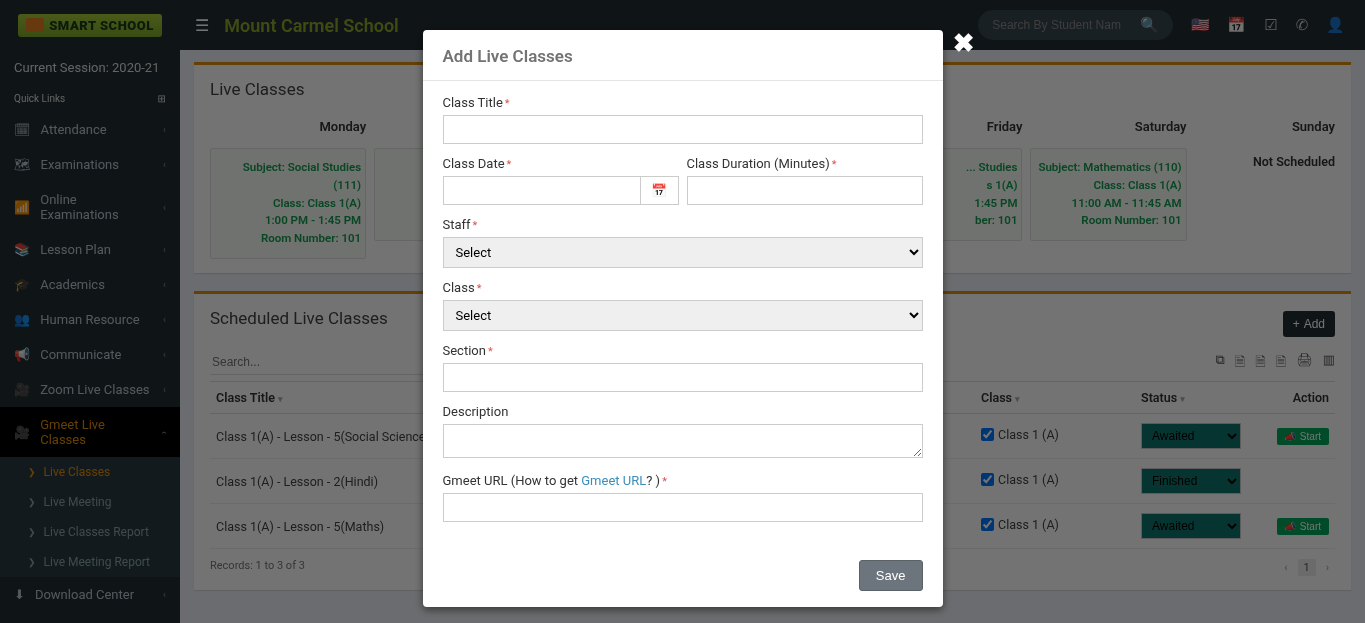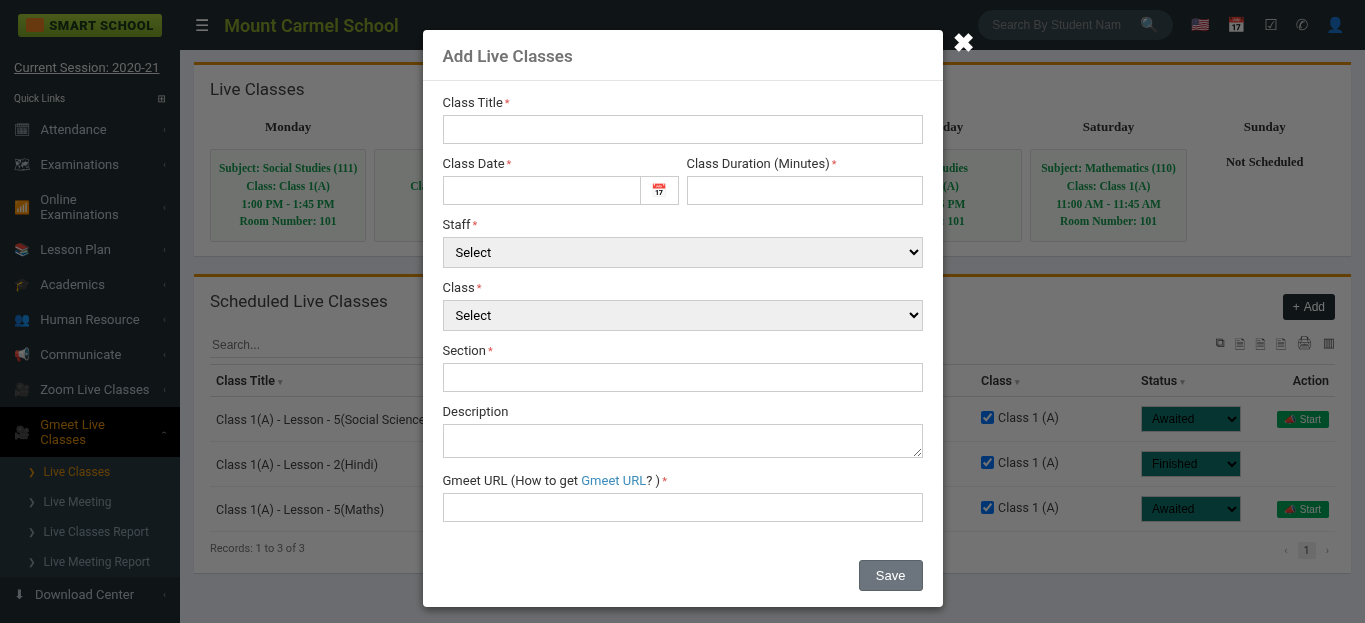--- a/index.html
+++ b/index.html
@@ -17,39 +17,39 @@
 .hamburger { color: #fff; padding: 0 15px; cursor: pointer; font-size: 16px; }
 .school-name { color: #8aa82a; font-size: 18px; font-weight: 600; }
 .header-right { margin-left: auto; display: flex; align-items: center; gap: 18px; padding-right: 20px; }
 .search-box { background: #374850; border-radius: 20px; padding: 6px 14px; display: flex; align-items: center; gap: 8px; }
 .search-box input { background: transparent; border: none; color: #aaa; font-size: 12px; width: 140px; outline: none; }
 .search-box input::placeholder { color: #888; }
 .hicon { color: #ccc; font-size: 15px; cursor: pointer; }
 
 
 .sidebar { position: absolute; top: 50px; left: 0; width: 180px; height: calc(623px - 50px); background: #222d32; color: #b8c7ce; z-index: 2; overflow-y: auto; }
-.session { padding: 10px 14px; font-size: 13px; color: #ddd; text-decoration: underline; }
+.session { padding: 10px 14px; font-size: 13px; color: #ddd; }
 .quicklinks { padding: 8px 14px; font-size: 10px; display: flex; justify-content: space-between; align-items: center; color: #ddd; }
 .nav-item { padding: 10px 14px; display: flex; align-items: center; gap: 10px; cursor: pointer; font-size: 13px; color: #b8c7ce; position: relative; }
 .nav-item .chev { margin-left: auto; font-size: 10px; color: #888; }
 .nav-item.active-parent { background: #000; color: #e08e0b; }
 .nav-item.active-parent .chev { transform: rotate(90deg); }
 .nav-sub { background: #2c3b41; }
 .nav-sub .nav-subitem { padding: 8px 14px 8px 28px; display: flex; align-items: center; gap: 8px; font-size: 12px; color: #8aa4af; cursor: pointer; }
 .nav-sub .nav-subitem.active { color: #e08e0b; }
 .nav-sub .nav-subitem .arr { font-size: 9px; }
 
 
 .main { position: absolute; top: 50px; left: 180px; right: 0; bottom: 0; padding: 12px 14px; overflow: auto; z-index: 1; }
 .card { background: #fff; border-top: 3px solid #e08e0b; padding: 14px 16px; margin-bottom: 18px; box-shadow: 0 1px 1px rgba(0,0,0,0.1); }
 .card-title { font-size: 17px; color: #444; margin-bottom: 12px; }
 
 
 .timetable { display: flex; gap: 8px; }
-.day-col { flex: 1; text-align: center; font-family: Liberation Serif, serif; }
+.day-col { flex: 1; text-align: right; }
 .day-col.empty { flex: 0.9; }
 .day-head { font-weight: 600; font-size: 13px; color: #333; padding: 8px 0 14px; }
 .slot { background: #f6fdf6; border: 1px solid #e0e0e0; border-radius: 2px; padding: 10px 4px; font-size: 11.5px; color: #159b4f; font-weight: 600; line-height: 1.55; }
 .not-sched { font-size: 12.5px; color: #333; font-weight: 600; padding-top: 6px; }
 
 
 .scheduled-head { display: flex; justify-content: space-between; align-items: center; margin-bottom: 10px; }
 .add-btn { background: #222d32; color: #fff; border: none; padding: 6px 10px; border-radius: 3px; font-size: 12px; cursor: pointer; display: flex; gap: 4px; align-items: center; }
 .toolbar { display: flex; justify-content: space-between; align-items: center; margin-bottom: 6px; }
 .tb-search { border: none; border-bottom: 1px solid #ddd; padding: 5px 2px; font-size: 12px; outline: none; width: 220px; }

